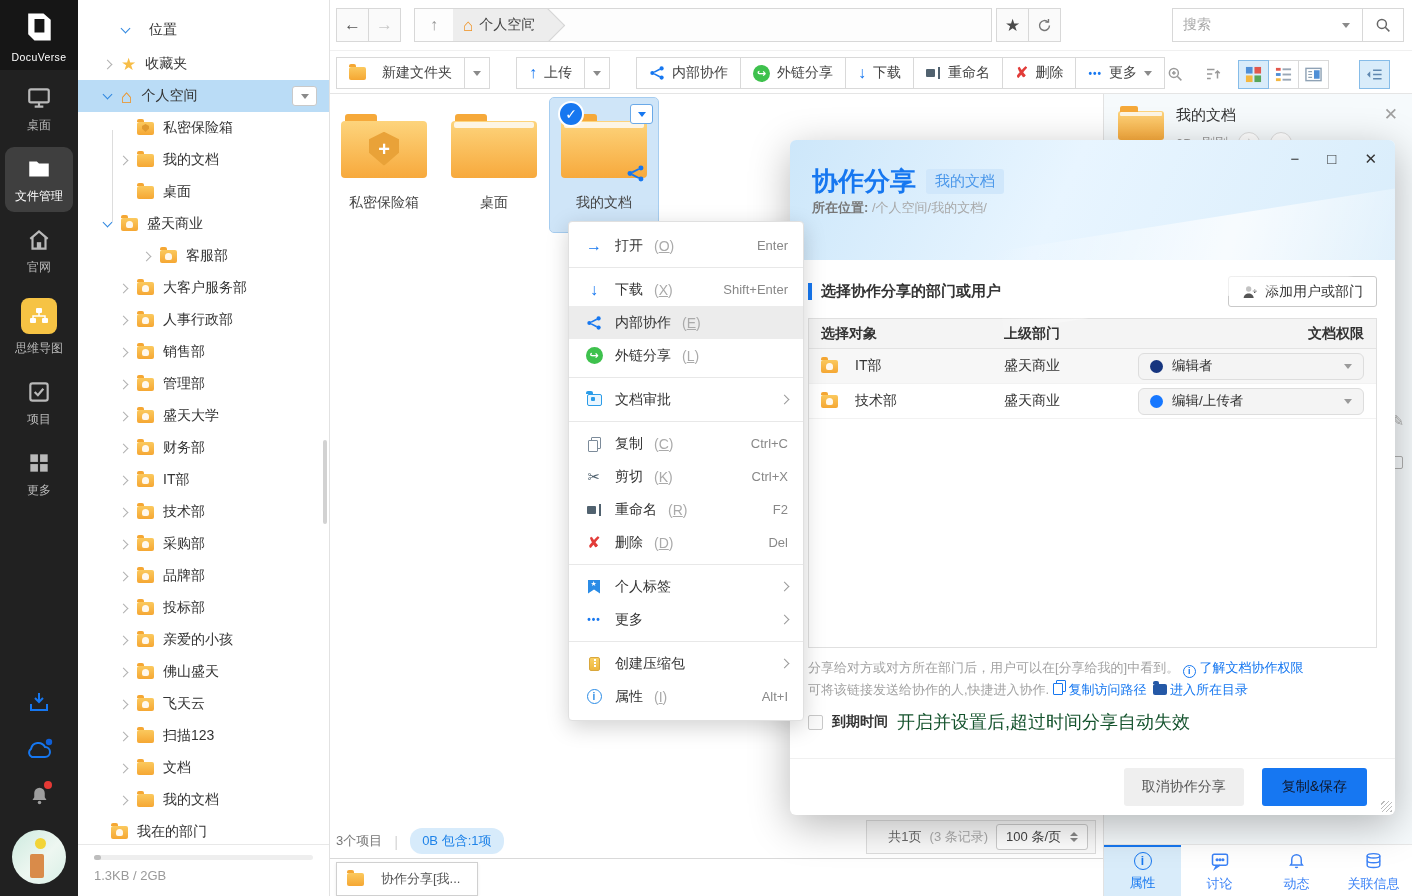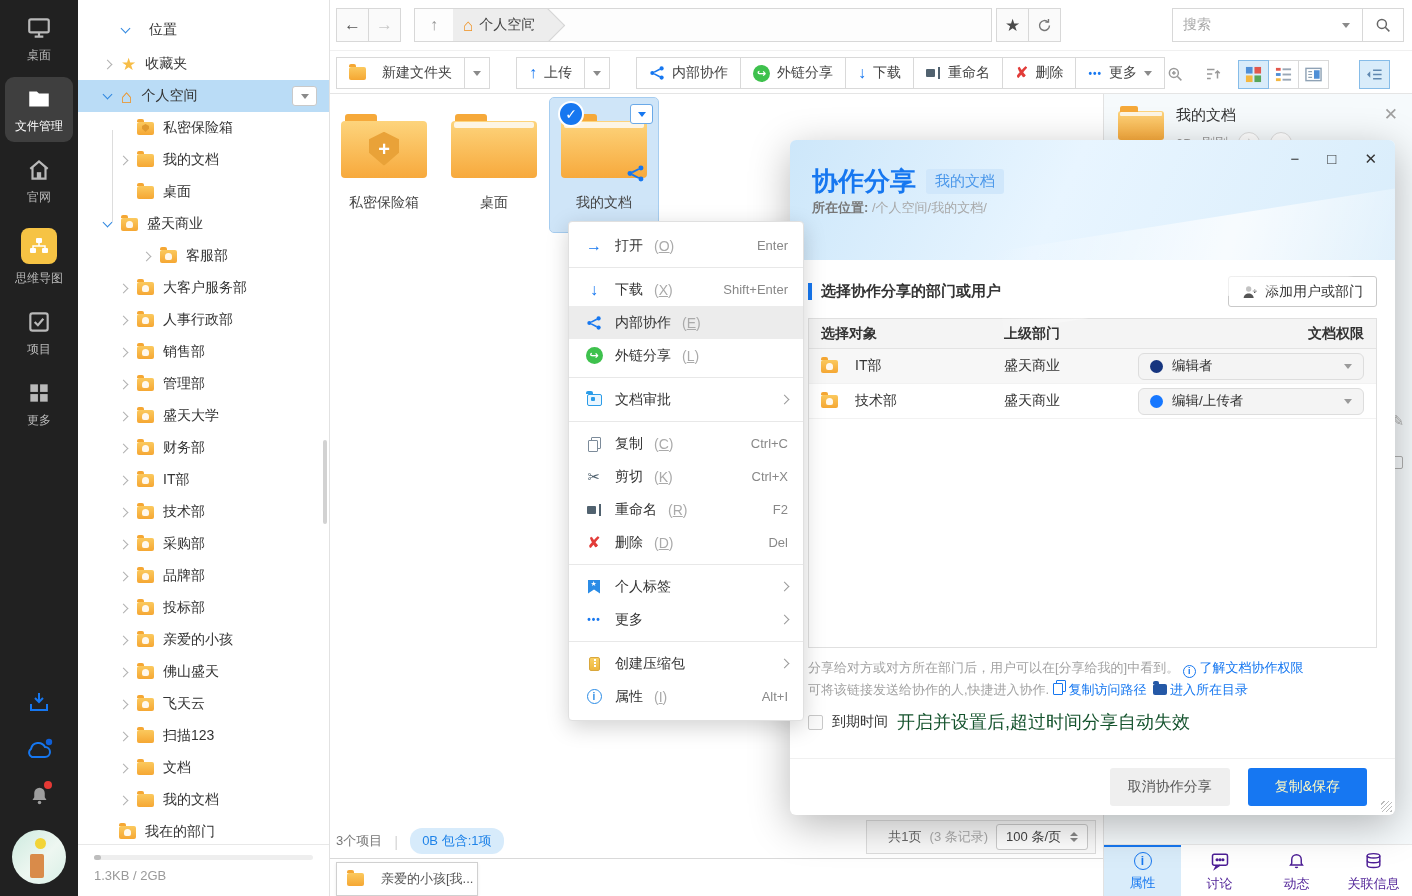--- a/index.html
+++ b/index.html
@@ -138,21 +138,21 @@
 .midfld .s{position:absolute;left:2px;right:2px;top:6px;height:4px;background:#fdf5e4;border-radius:1px;z-index:1}
 .dtitle{font-size:15px;color:#333}
 .dmeta{margin-top:7px;font-size:13px;color:#9a9a9a;display:flex;align-items:center;gap:10px}
 .circ{width:22px;height:22px;border:1px solid #ddd;border-radius:50%;background:#fff;display:flex;align-items:center;justify-content:center;color:#b5b5b5;font-size:12px;cursor:pointer}
 .pinmark{width:7px;height:7px;border:1.5px solid #b5b5b5;border-radius:50%;position:relative}
 .pinmark::after{content:"";position:absolute;left:2px;top:6px;width:1.5px;height:4px;background:#b5b5b5}
 .dclose{position:absolute;right:14px;top:10px;color:#a0a0a0;font-size:17px;cursor:pointer}
 .sic1{position:absolute;right:8px;top:318px;color:#b0b0b0;font-size:15px}
 .sic2{position:absolute;right:9px;top:362px;width:13px;height:13px;border:1.5px solid #b0b0b0;border-radius:2px}
 .dtabs{position:absolute;left:0;right:0;bottom:0;height:52px;display:flex;background:#fff;border-top:1px solid #e8e8e8}
-.dtab{flex:1;display:flex;flex-direction:column;align-items:center;justify-content:center;gap:4px;font-size:13px;color:#4c1d95;cursor:pointer;border-top:2px solid transparent}
+.dtab{flex:1;display:flex;flex-direction:column;align-items:center;justify-content:center;gap:4px;font-size:13px;color:#3b82f6;cursor:pointer;border-top:2px solid transparent}
 .dtab.on{background:#d9ecfa;color:#1677f0;border-top-color:#1677f0}
 
 .cmenu{position:absolute;left:568px;top:221px;width:236px;background:#fff;border:1px solid #e0e0e0;border-radius:4px;box-shadow:0 6px 22px rgba(0,0,0,.18);padding:7px 0;z-index:70}
 .mitem{height:33px;display:flex;align-items:center;padding:0 15px;gap:11px;color:#333;cursor:pointer}
 .mitem .mico{width:20px;display:flex;justify-content:center;flex:none}
 .mkey{color:#aaa}
 .msc{margin-left:auto;color:#888;font-size:13px}
 .mitem.hl{background:#ececec}
 .msep{height:1px;background:#e8e8e8;margin:5px 0}
 
@@ -180,31 +180,37 @@
 .prow{display:flex;height:35px;align-items:center;border-bottom:1px solid #f2f2f2}
 .prow.odd{background:#f7f7f7}
 .psel2{width:226px;height:27px;border:1px solid #ddd;border-radius:6px;background:#f4f4f4;display:flex;align-items:center;padding:0 11px;gap:9px;font-size:13.5px;color:#333;cursor:pointer}
 .pdot{width:13px;height:13px;border-radius:50%;flex:none}
 .psel2 .car{margin-left:auto;border-top-color:#9a9a9a}
 .notes{margin-top:9px;font-size:13px;color:#a3a3a3;line-height:22px}
 .blink{color:#1677f0;cursor:pointer}
 .blink .ic-info{width:13px;height:13px;font-size:9px;vertical-align:-2px;border-color:#1677f0;color:#1677f0}
 .expire{margin-top:9px;display:flex;align-items:center;gap:9px}
 .chk{width:15px;height:15px;border:1px solid #c9c9c9;border-radius:2px;background:#fbfbfb;cursor:pointer;flex:none}
-.exlabel{color:#333;font-weight:normal}
+.exlabel{color:#333;font-weight:bold}
 .exhint{color:#14532d;font-size:18px}
 .dlg-foot{position:absolute;bottom:0;left:0;right:0;height:57px;display:flex;align-items:center;justify-content:flex-end;gap:18px;padding-right:28px;border-top:1px solid #f0f0f0}
 .btn-cancel{background:#efefef;color:#555;padding:10px 18px;border-radius:3px;cursor:pointer}
-.btn-save{background:#1677f2;color:#fef9c3;padding:10px 27px;border-radius:3px;cursor:pointer}
+.btn-save{background:#1677f2;color:#0f172a;padding:10px 20px;border-radius:3px;cursor:pointer}
 .rsz{position:absolute;right:3px;bottom:3px;width:11px;height:11px;background:repeating-linear-gradient(135deg,transparent,transparent 2px,#bbb 2px,#bbb 3px)}
 </style>
 </head>
 <body>
 
 <aside class="rail">
+  <div class="logo">
+    <svg width="36" height="36" viewBox="0 0 40 40">
+        <path fill="#fff" fill-rule="evenodd" d="M8 5h17l8 7v23H15l-7-7zM15 11v15h11V11z"></path>
+      </svg>
+    <div class="logo-text">DocuVerse</div>
+  </div>
   <div id="rail-items">
       <div class="rit">
         <svg width="26" height="26" viewBox="0 0 24 24" fill="none" stroke="#b9b9b9" stroke-width="2">
           <rect x="3" y="4" width="18" height="12" rx="1.5"></rect>
           <path d="M12 16v4M8 20h8"></path>
         </svg>
         <span class="rlab">桌面</span>
       </div>
       <div class="rit on">
         <svg width="26" height="26" viewBox="0 0 24 24" fill="#fff">
@@ -388,21 +394,21 @@
       <div class="trow" style="padding-left:42px">
         <span class="chev right"></span>
         <span class="fld"></span>
         <span class="tlab">文档</span>
       </div>
       <div class="trow" style="padding-left:42px">
         <span class="chev right"></span>
         <span class="fld"></span>
         <span class="tlab">我的文档</span>
       </div>
-      <div class="trow" style="padding-left:24px">
+      <div class="trow" style="padding-left:16px">
         <span class="chev none"></span>
         <span class="fld dept"></span>
         <span class="tlab">我在的部门</span>
       </div>
     </div>
   <div class="tree-scrollbar"></div>
   <div class="storage">
     <div class="sbar">
         <i></i>
       </div>
@@ -594,21 +600,21 @@
     <span>100 条/页</span>
     <span class="spin">
         <i class="u"></i>
         <i class="d"></i>
       </span>
   </span>
 </div>
 <div class="bline"></div>
 <div class="task">
   <span class="fld"></span>
-  <span>亲爱的小孩[我...</span>
+  <span>协作分享[我...</span>
 </div>
 
 <aside class="dpanel">
   <div class="dhead">
     <span class="midfld">
         <span class="b"></span>
         <span class="t"></span>
         <span class="s"></span>
       </span>
     <div>

